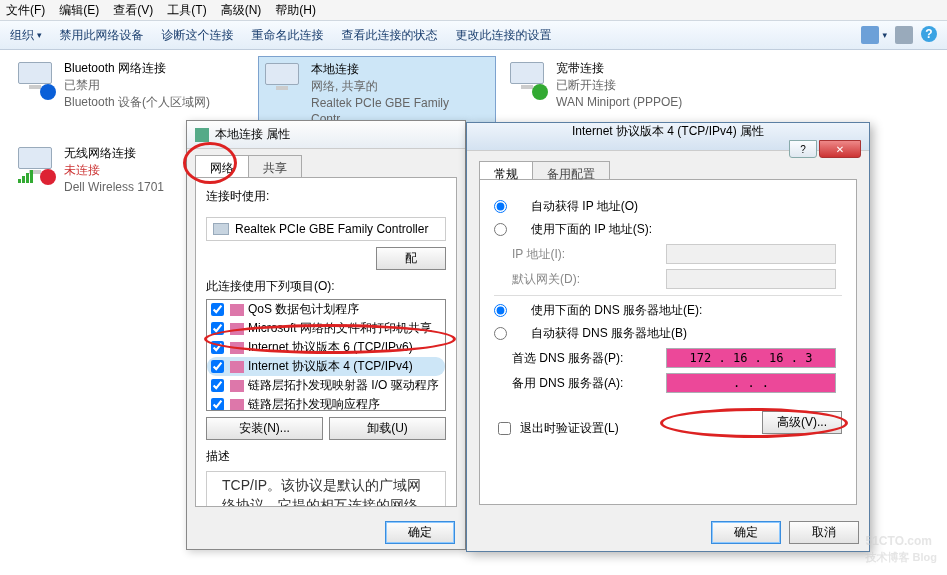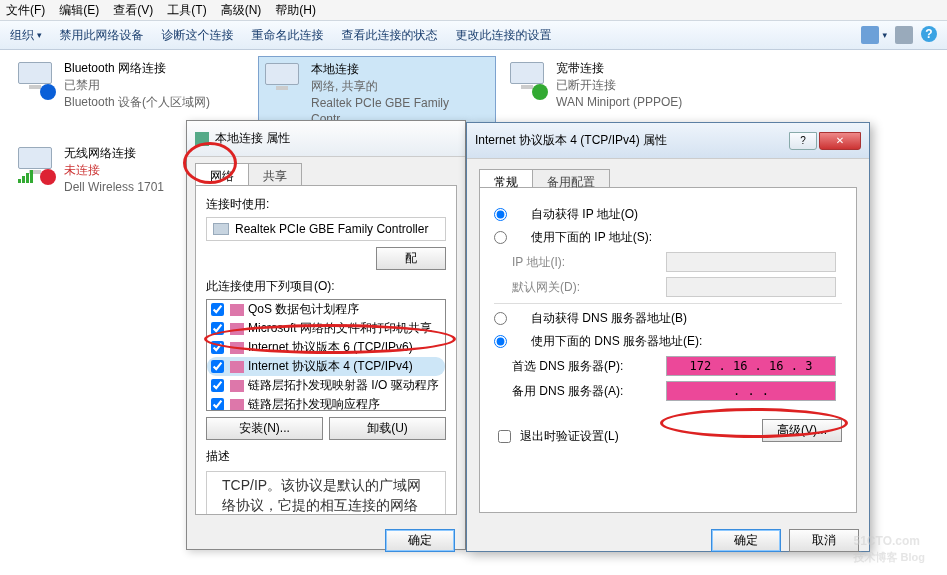--- a/index.html
+++ b/index.html
@@ -30,43 +30,43 @@
 .badge.ok { background: #3a3; }
 .bars { position: absolute; bottom: 2px; left: 2px; display: flex; gap: 1px; align-items: flex-end; }
 .bars span { width: 3px; background: #3a3; }
 .bars span:nth-child(1){height:4px}.bars span:nth-child(2){height:7px}.bars span:nth-child(3){height:10px}.bars span:nth-child(4){height:13px}
 .netitem .info { line-height: 1.4; }
 .netitem .info .n1 { color: #000; }
 .netitem .info .n2 { color: #666; }
 
 
 .dlg1 { position: absolute; left: 186px; top: 120px; width: 280px; height: 430px; background: #f0f0f0; border: 1px solid #888; box-shadow: 2px 2px 8px rgba(0,0,0,0.2); }
-.titlebar { height: 36px; background: linear-gradient(#fdfdfd,#e8eef4); display: flex; align-items: center; padding: 0 8px; border-bottom: 1px solid #ccc; }
+.titlebar { height: 28px; background: linear-gradient(#fdfdfd,#e8eef4); display: flex; align-items: center; padding: 0 8px; border-bottom: 1px solid #ccc; }
 .titlebar .ticon { width: 14px; height: 14px; background: #5a8; margin-right: 6px; }
 .tabstrip { display: flex; padding: 6px 8px 0; height: 28px; }
 .tab { padding: 4px 14px; background: #fff; border: 1px solid #aaa; border-bottom: none; margin-right: -1px; position: relative; }
 .tab.inactive { background: #eee; color: #444; }
 .dlg-body { background: #fff; margin: 0 8px 8px; border: 1px solid #aaa; padding: 10px; height: 330px; overflow: hidden; }
-.conn-box { border: 1px solid #ccc; background: #fff; padding: 4px 6px; display: flex; align-items: center; gap: 6px; margin: 4px 0 6px; }
+.conn-box { border: 1px solid #ccc; background: #fff; padding: 4px 6px; display: flex; align-items: center; gap: 6px; margin: 12px 0 6px; }
 .conn-box .cicon { width: 16px; height: 12px; background: #c7d4e0; border: 1px solid #9ab; }
 .btn { background: linear-gradient(#fdfdfd,#e3e3e3); border: 1px solid #888; padding: 2px 14px; min-width: 70px; text-align: center; }
 .btn.default { border: 1px solid #3a8dde; box-shadow: 0 0 0 1px #8cc8ff inset; }
 .right-align { display: flex; justify-content: flex-end; margin-top: 4px; }
 .listbox { border: 1px solid #888; background: #fff; height: 112px; overflow: hidden; margin: 4px 0; }
 .listbox .row { display: flex; align-items: center; gap: 4px; padding: 1px 2px; }
 .listbox .row input { margin: 0 2px; }
 .listbox .row.sel { background: #cde6f7; border-radius: 9px; }
 .listbox .licon { width: 14px; height: 12px; background: #d7a; font-size: 8px; }
 .row-btns { display: flex; gap: 6px; margin-top: 6px; }
 .desc-box { border: 1px solid #ccc; background: #fff; padding: 4px 15px; margin-top: 6px; height: 54px; font-size: 14px; color: #333; line-height: 1.4; }
 .dlg-footer { display: flex; justify-content: flex-end; gap: 8px; padding: 6px 10px; }
 
 
 .dlg2 { position: absolute; left: 466px; top: 122px; width: 404px; height: 430px; background: #f0f0f0; border: 1px solid #5b7fa3; box-shadow: 3px 3px 10px rgba(0,0,0,0.3); }
-.dlg2 .titlebar { background: linear-gradient(#eef4fb,#d4e2f1); }
+.dlg2 .titlebar { background: linear-gradient(#eef4fb,#d4e2f1); flex-direction: column; }
 .dlg2 .closebtns { margin-left: auto; display: flex; gap: 2px; }
 .cbtn { width: 28px; height: 18px; border: 1px solid #8aa; background: linear-gradient(#fafcff,#e0e8f0); display: flex; align-items: center; justify-content: center; font-size: 10px; border-radius: 0 0 3px 3px; }
 .cbtn.close { background: linear-gradient(#e88,#c33); border-color: #a33; color: #fff; width: 42px; }
 .dlg2 .tabstrip { padding: 10px 12px 0; border-radius: 6px; }
 .dlg2-body { background: #fff; margin: 0 12px 10px; border: 1px solid #aaa; padding: 12px 14px; height: 326px; }
 .note { color: #000; line-height: 1.5; margin-bottom: 10px; }
 .radio-row { display: flex; align-items: center; gap: 24px; margin: 6px 0; }
 .radio-row input { margin: 0; }
 .fieldset-line { border-top: 1px solid #ddd; margin: 6px 0 4px; position: relative; }
 .ip-row { display: flex; align-items: center; margin: 5px 0 5px 18px; }
@@ -76,21 +76,21 @@
 .ipbox.disabled { background: #f0f0f0; border-color: #ccc; }
 .checkbox-row { display: flex; align-items: center; gap: 6px; margin-top: 12px; }
 
 
 .circle { position: absolute; border: 3px solid #d22; border-radius: 50%; pointer-events: none; }
 .c1 { left: 183px; top: 142px; width: 54px; height: 42px; }
 .c2 { left: 204px; top: 324px; width: 252px; height: 30px; border-radius: 50%/50%; }
 .c3 { left: 660px; top: 408px; width: 188px; height: 30px; border-radius: 50%/50%; }
 
 
-.watermark { position: absolute; right: 22px; bottom: 10px; color: #ccc; font-size: 20px; font-weight: bold; opacity: 0.5; }
+.watermark { position: absolute; right: 10px; bottom: 10px; color: #ccc; font-size: 20px; font-weight: bold; opacity: 0.5; }
 .watermark .sub { font-size: 11px; display: block; text-align: right; }
 </style>
 </head>
 <body>
 
 <div class="menubar">
   <span>文件(F)</span>
   <span>编辑(E)</span>
   <span>查看(V)</span>
   <span>工具(T)</span>
@@ -257,26 +257,26 @@
         <label>IP 地址(I):</label>
         <div class="ipbox disabled"></div>
       </div>
     <div class="ip-row">
         <label>默认网关(D):</label>
         <div class="ipbox disabled"></div>
       </div>
 
     <div class="fieldset-line"></div>
     <div class="radio-row">
+        <input type="radio" name="dns" checked="" style="">
+        <span>使用下面的 DNS 服务器地址(E):</span>
+      </div>
+    <div class="radio-row">
         <input type="radio" name="dns" style="">
         <span>自动获得 DNS 服务器地址(B)</span>
-      </div>
-    <div class="radio-row">
-        <input type="radio" name="dns" checked="" style="">
-        <span>使用下面的 DNS 服务器地址(E):</span>
       </div>
     <div class="ip-row active">
         <label>首选 DNS 服务器(P):</label>
         <div class="ipbox">172 . 16 . 16 . 3</div>
       </div>
     <div class="ip-row active">
         <label>备用 DNS 服务器(A):</label>
         <div class="ipbox"> .  .  . </div>
       </div>
 

